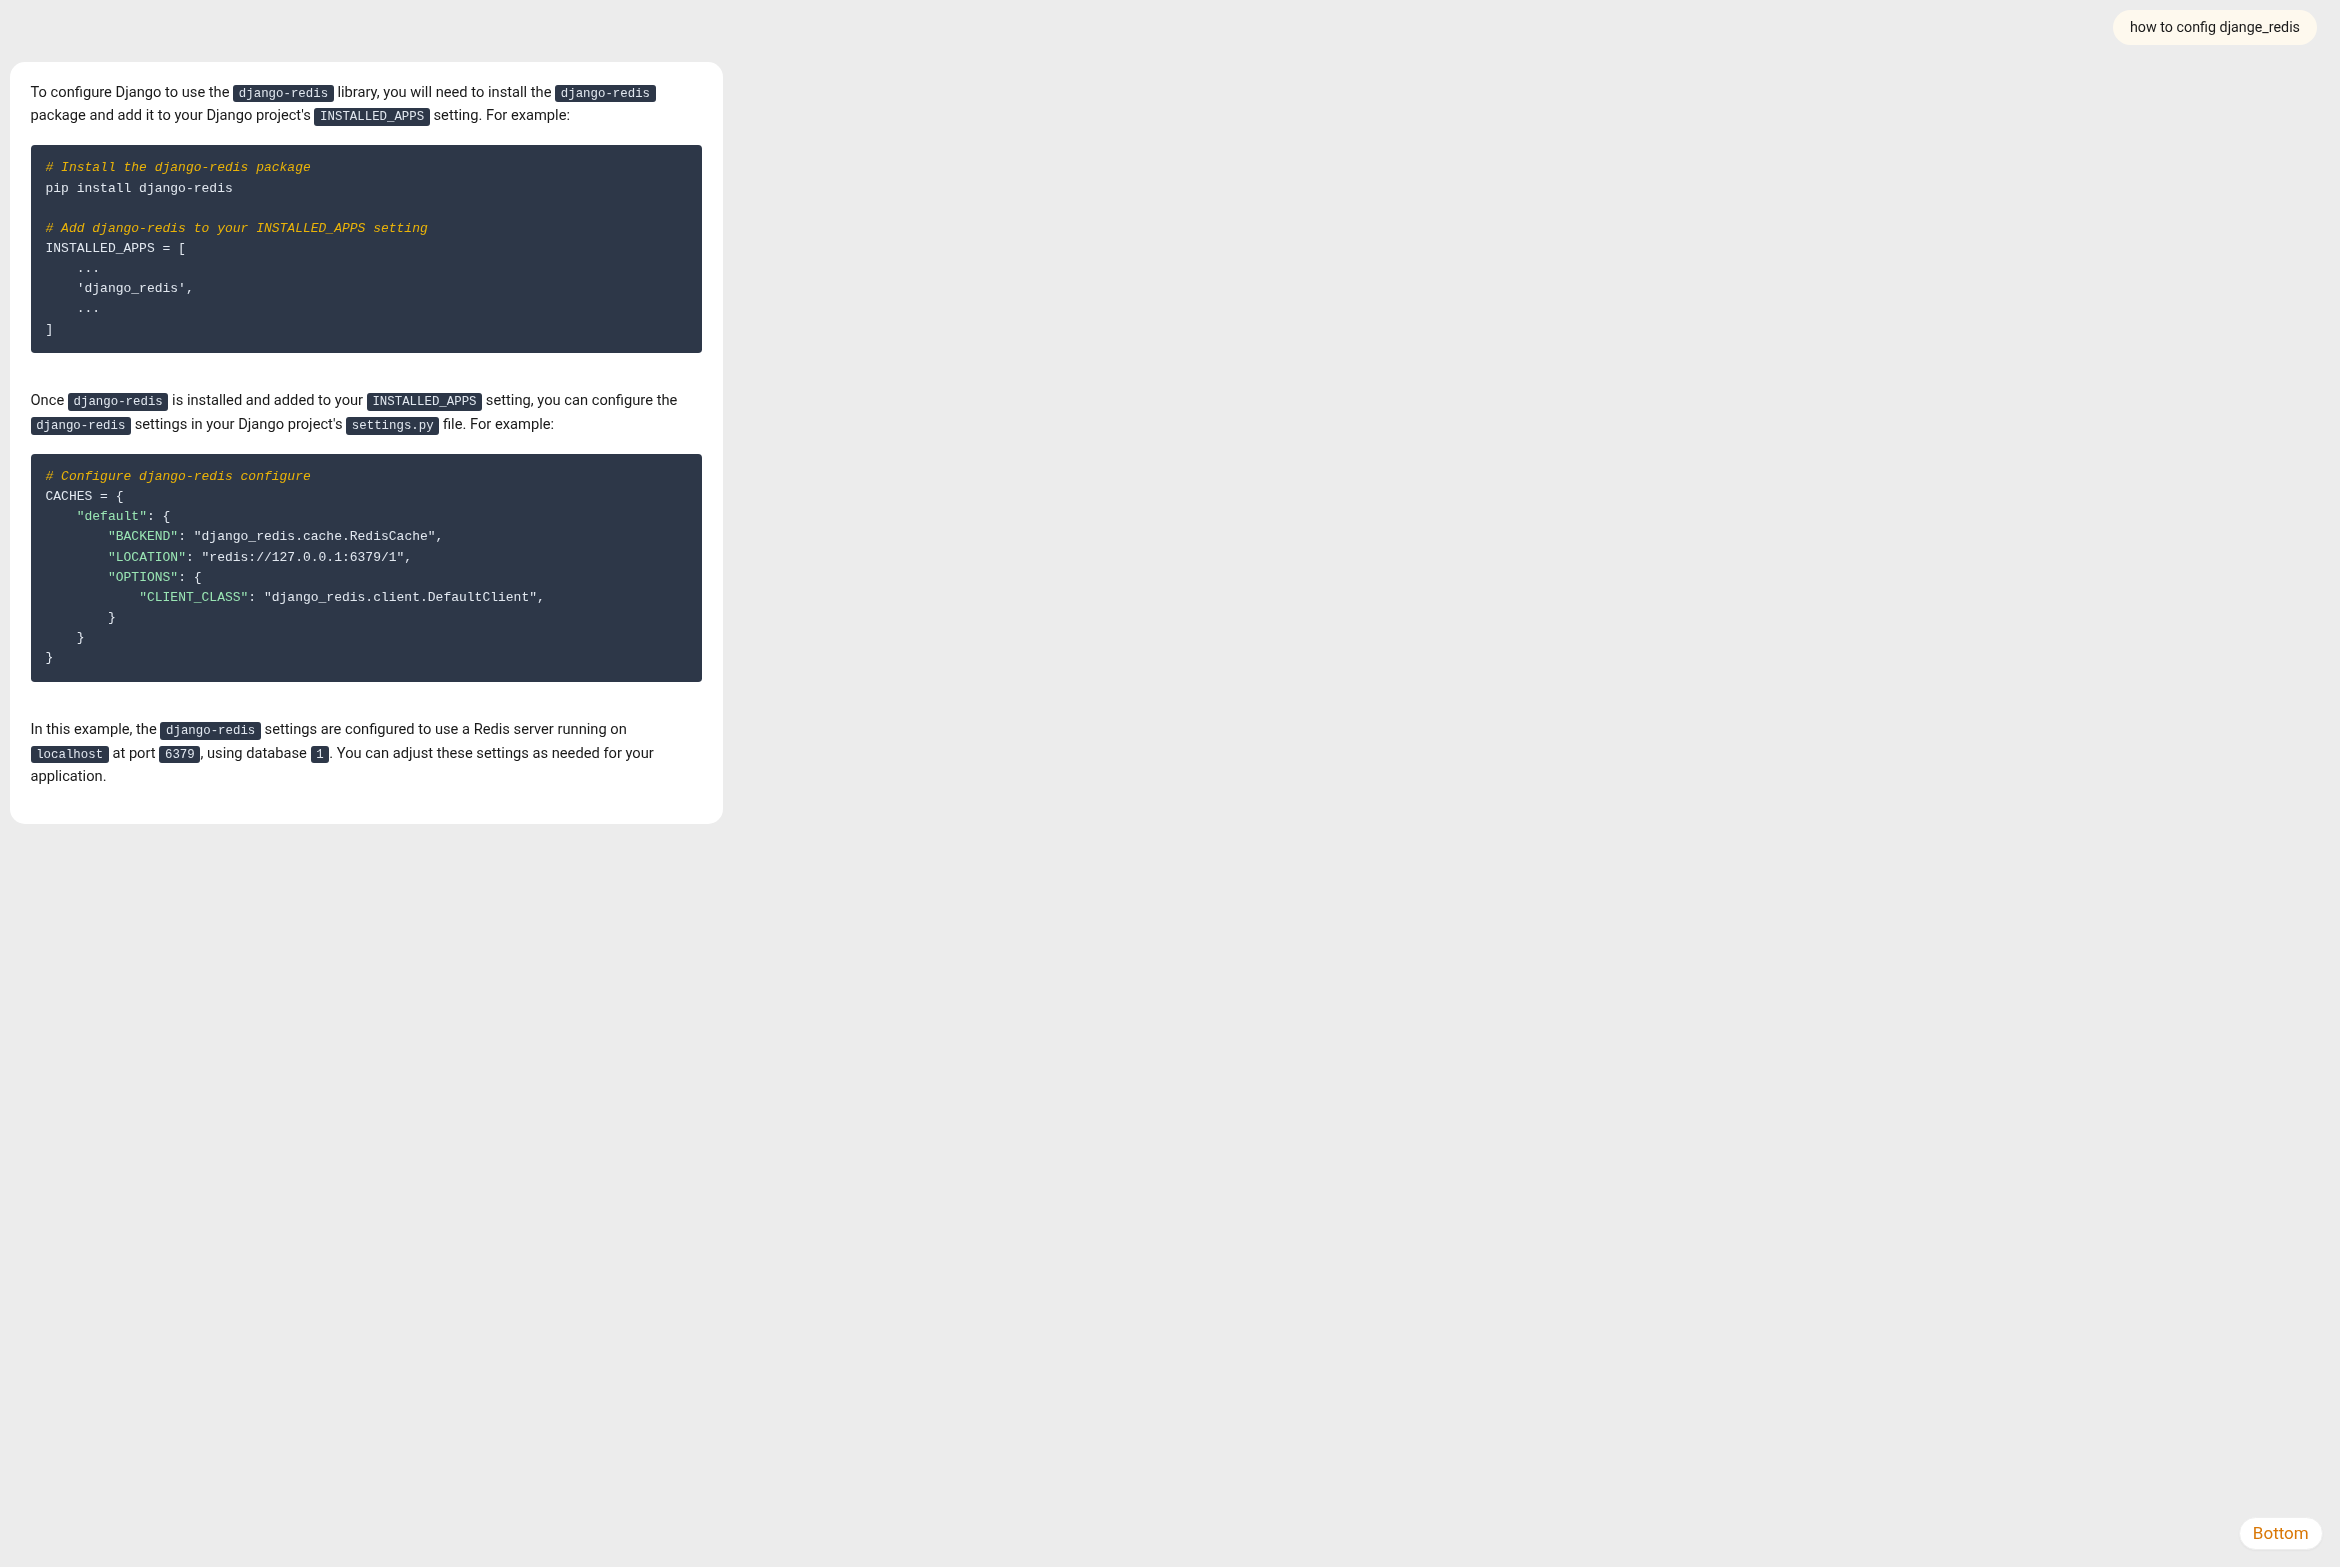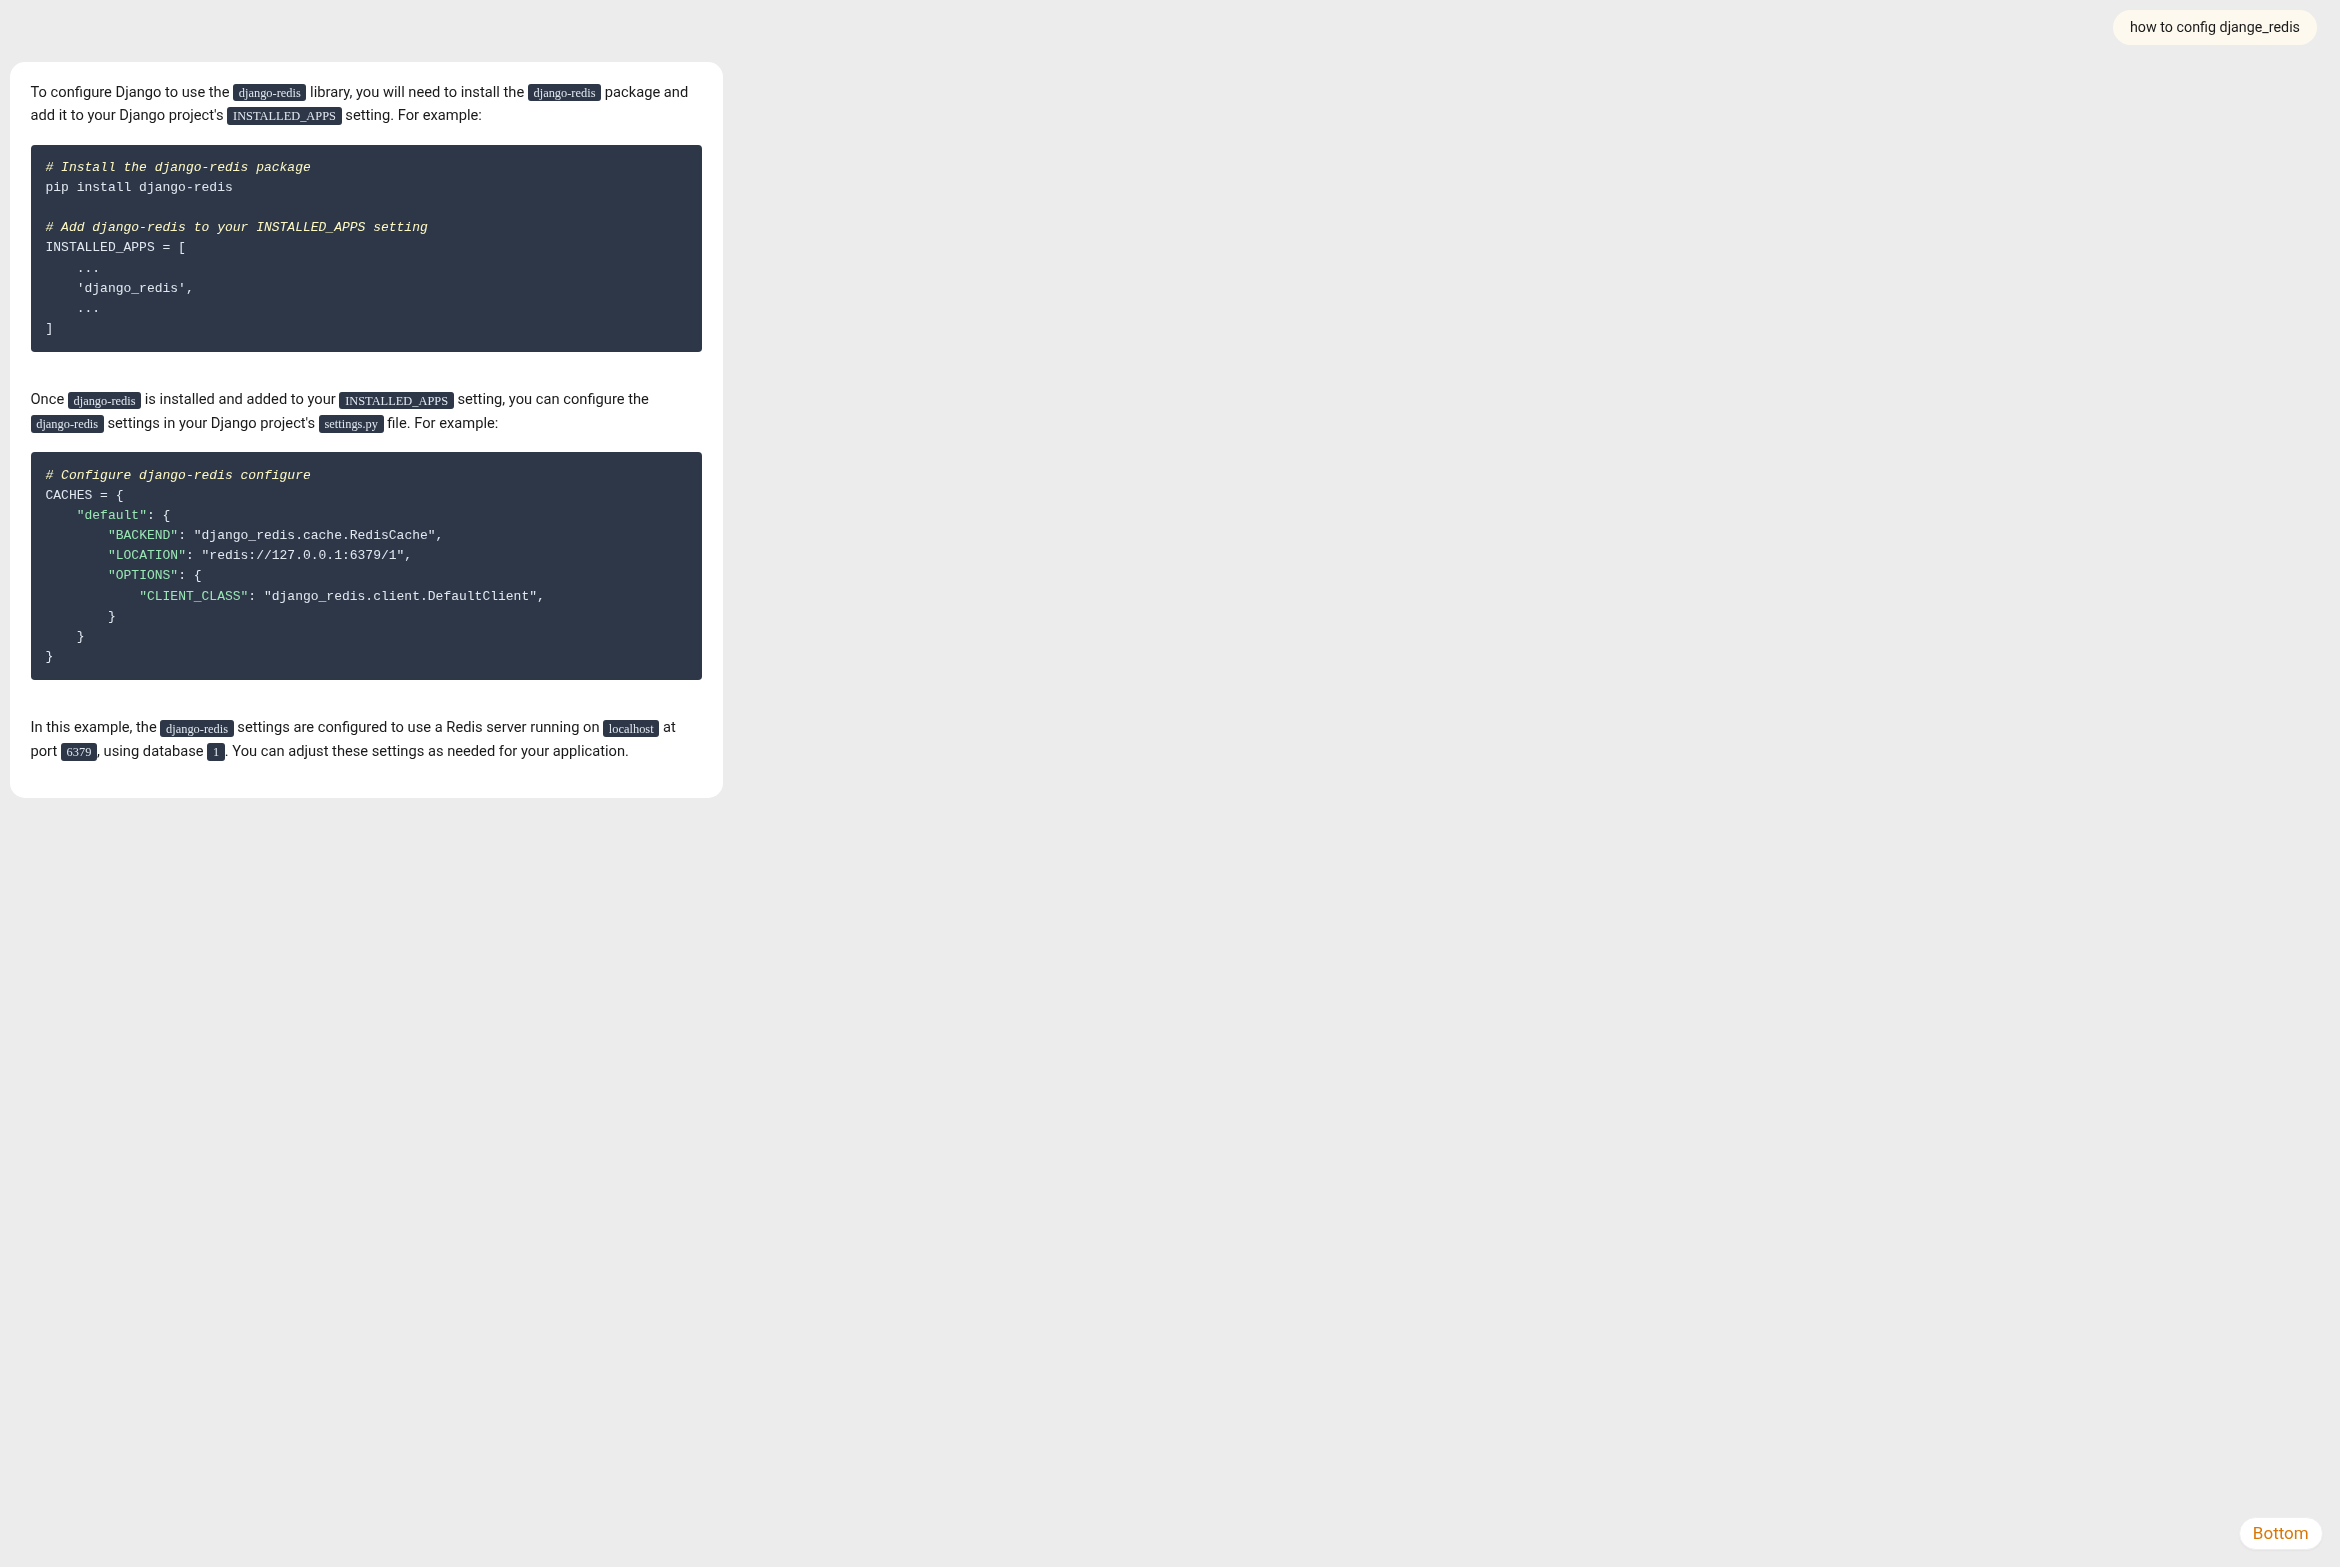--- a/index.html
+++ b/index.html
@@ -37,21 +37,21 @@
     .assistant-card p {
       margin-bottom: 7.6px;
       font-size: 14.7px;
     }
     .assistant-card p + .code-block-wrapper {
       margin-top: 17px;
     }
     .code-inline {
       background: #2d3748;
       color: #e2e8f0;
-      font-family: Liberation Serif, serif;
+      font-family: Liberation Mono, monospace;
       font-size: 12.4px;
       padding: 1.9px 5.7px;
       border-radius: 2.9px;
       white-space: nowrap;
       text-align: right;
     }
     .code-block-wrapper {
       position: relative;
       margin-bottom: 36px;
     }
@@ -60,21 +60,21 @@
       color: #e2e8f0;
       font-family: "SFMono-Regular", Consolas, "Liberation Mono", Menlo, monospace;
       font-size: 13px;
       line-height: 1.55;
       padding: 13.3px 15px;
       border-radius: 3.8px;
       white-space: pre;
       overflow-x: auto;
     }
     .code-block .comment {
-      color: #fef9c3;
+      color: #eab308;
       font-style: italic;
     }
     .code-block .key {
       color: #9ae6b4;
     }
     .overlay-title {
       position: absolute;
       top: 50%;
       left: 50%;
       transform: translate(-50%, -15%);

